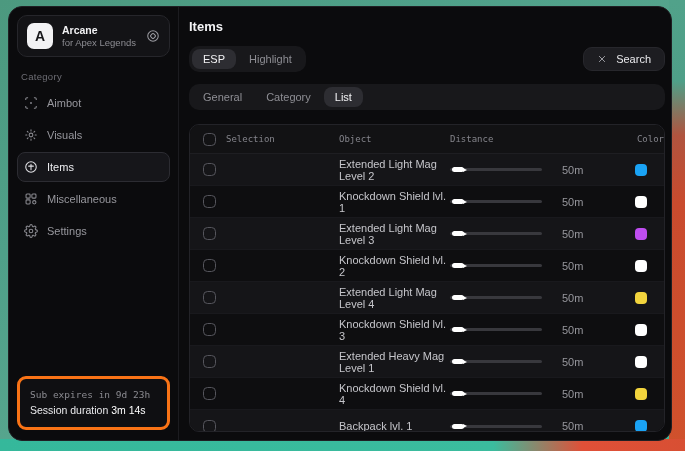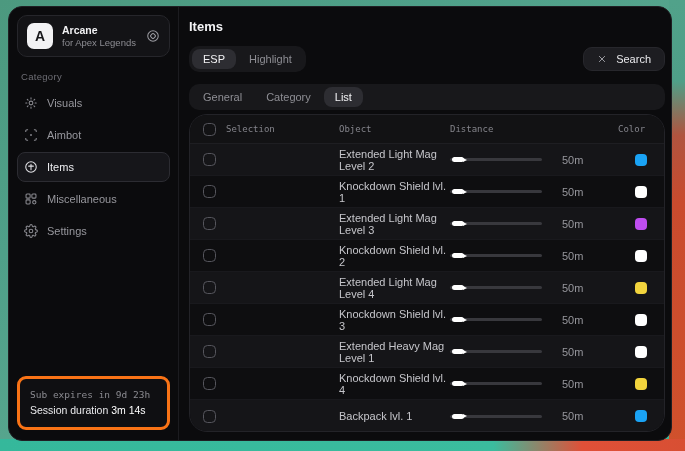--- a/index.html
+++ b/index.html
@@ -56,27 +56,27 @@
   .pill { border:none; background:transparent; color:#8e8e94; font-size:11px;
     font-family:inherit; padding:4px 11px; border-radius:8px; cursor:pointer; }
   .pill.active { background:#2d2d32; color:#f2f2f4; }
   .search-btn { display:inline-flex; align-items:center; gap:9px; background:#1d1d21;
     border:1px solid #27272c; border-radius:9px; padding:5px 13px; cursor:pointer;
     color:#e9e9ec; font-size:11px; font-family:inherit; }
   .search-btn .xicon { color:#9a9aa0; display:flex; }
   .subtabs { margin-top:12px; }
 
   
-  .table-wrap { margin-top:4px; border:1px solid #232328; border-radius:18px;
+  .table-wrap { margin-top:14px; border:1px solid #232328; border-radius:10px;
     overflow:hidden; flex:1; background:#0e0e10; }
   .trow { display:grid; grid-template-columns:36px 113px 1fr 168px 46px;
     align-items:center; height:32px; }
   .thead { height:29px; background:#121214; border-bottom:1px solid #1e1e22; }
   .th { font-family:"DejaVu Sans Mono", monospace; font-size:9px; color:#85858c; }
-  .th-color { text-align:left; }
+  .th-color { text-align:right; }
   .tbody .trow { border-bottom:1px solid #19191d; }
   .tbody .trow:nth-child(odd) { background:#151518; }
   .tbody .trow:nth-child(even) { background:#0e0e10; }
   .tbody .trow:last-child { border-bottom:none; }
   .cb-cell { display:flex; justify-content:flex-end; padding-right:10px; }
   .checkbox { width:13px; height:13px; border:1.5px solid #55555c; border-radius:4.5px;
     background:transparent; cursor:pointer; }
   .obj-cell { font-size:11px; color:#c6c6cb; }
   .dist-cell { display:flex; align-items:center; gap:20px; }
   .slider { position:relative; width:92px; height:12px; display:flex; align-items:center; cursor:pointer; }
@@ -111,34 +111,34 @@
         </svg>
       </span>
     </div>
 
     <div class="section-label">Category</div>
 
     <nav class="nav" id="nav-mount">
         <div class="nav-item">
     <span class="nicon">
             <svg width="14" height="14" viewBox="0 0 24 24" fill="none" stroke="currentColor" stroke-width="1.8">
+              <path d="M7 3H5a2 2 0 0 0-2 2v2M17 3h2a2 2 0 0 1 2 2v2M7 21H5a2 2 0 0 1-2-2v-2M17 21h2a2 2 0 0 0 2-2v-2"></path>
+              <circle cx="12" cy="12" r="1.6" fill="currentColor" stroke="none"></circle>
+            </svg>
+          </span>
+    <span>Aimbot</span>
+  </div>
+        <div class="nav-item">
+    <span class="nicon">
+            <svg width="14" height="14" viewBox="0 0 24 24" fill="none" stroke="currentColor" stroke-width="1.8">
               <circle cx="12" cy="12" r="3.2"></circle>
               <path d="M12 3v2M12 19v2M3 12h2M19 12h2M5.6 5.6l1.4 1.4M17 17l1.4 1.4M18.4 5.6L17 7M7 17l-1.4 1.4" stroke-linecap="round"></path>
             </svg>
           </span>
     <span>Visuals</span>
-  </div>
-        <div class="nav-item">
-    <span class="nicon">
-            <svg width="14" height="14" viewBox="0 0 24 24" fill="none" stroke="currentColor" stroke-width="1.8">
-              <path d="M7 3H5a2 2 0 0 0-2 2v2M17 3h2a2 2 0 0 1 2 2v2M7 21H5a2 2 0 0 1-2-2v-2M17 21h2a2 2 0 0 0 2-2v-2"></path>
-              <circle cx="12" cy="12" r="1.6" fill="currentColor" stroke="none"></circle>
-            </svg>
-          </span>
-    <span>Aimbot</span>
   </div>
         <div class="nav-item active">
     <span class="nicon">
             <svg width="14" height="14" viewBox="0 0 24 24" fill="none" stroke="currentColor" stroke-width="1.8">
               <circle cx="12" cy="12" r="9"></circle>
               <path d="M12 7.5v9M8 10.5h8" stroke-linecap="round"></path>
             </svg>
           </span>
     <span>Items</span>
   </div>

